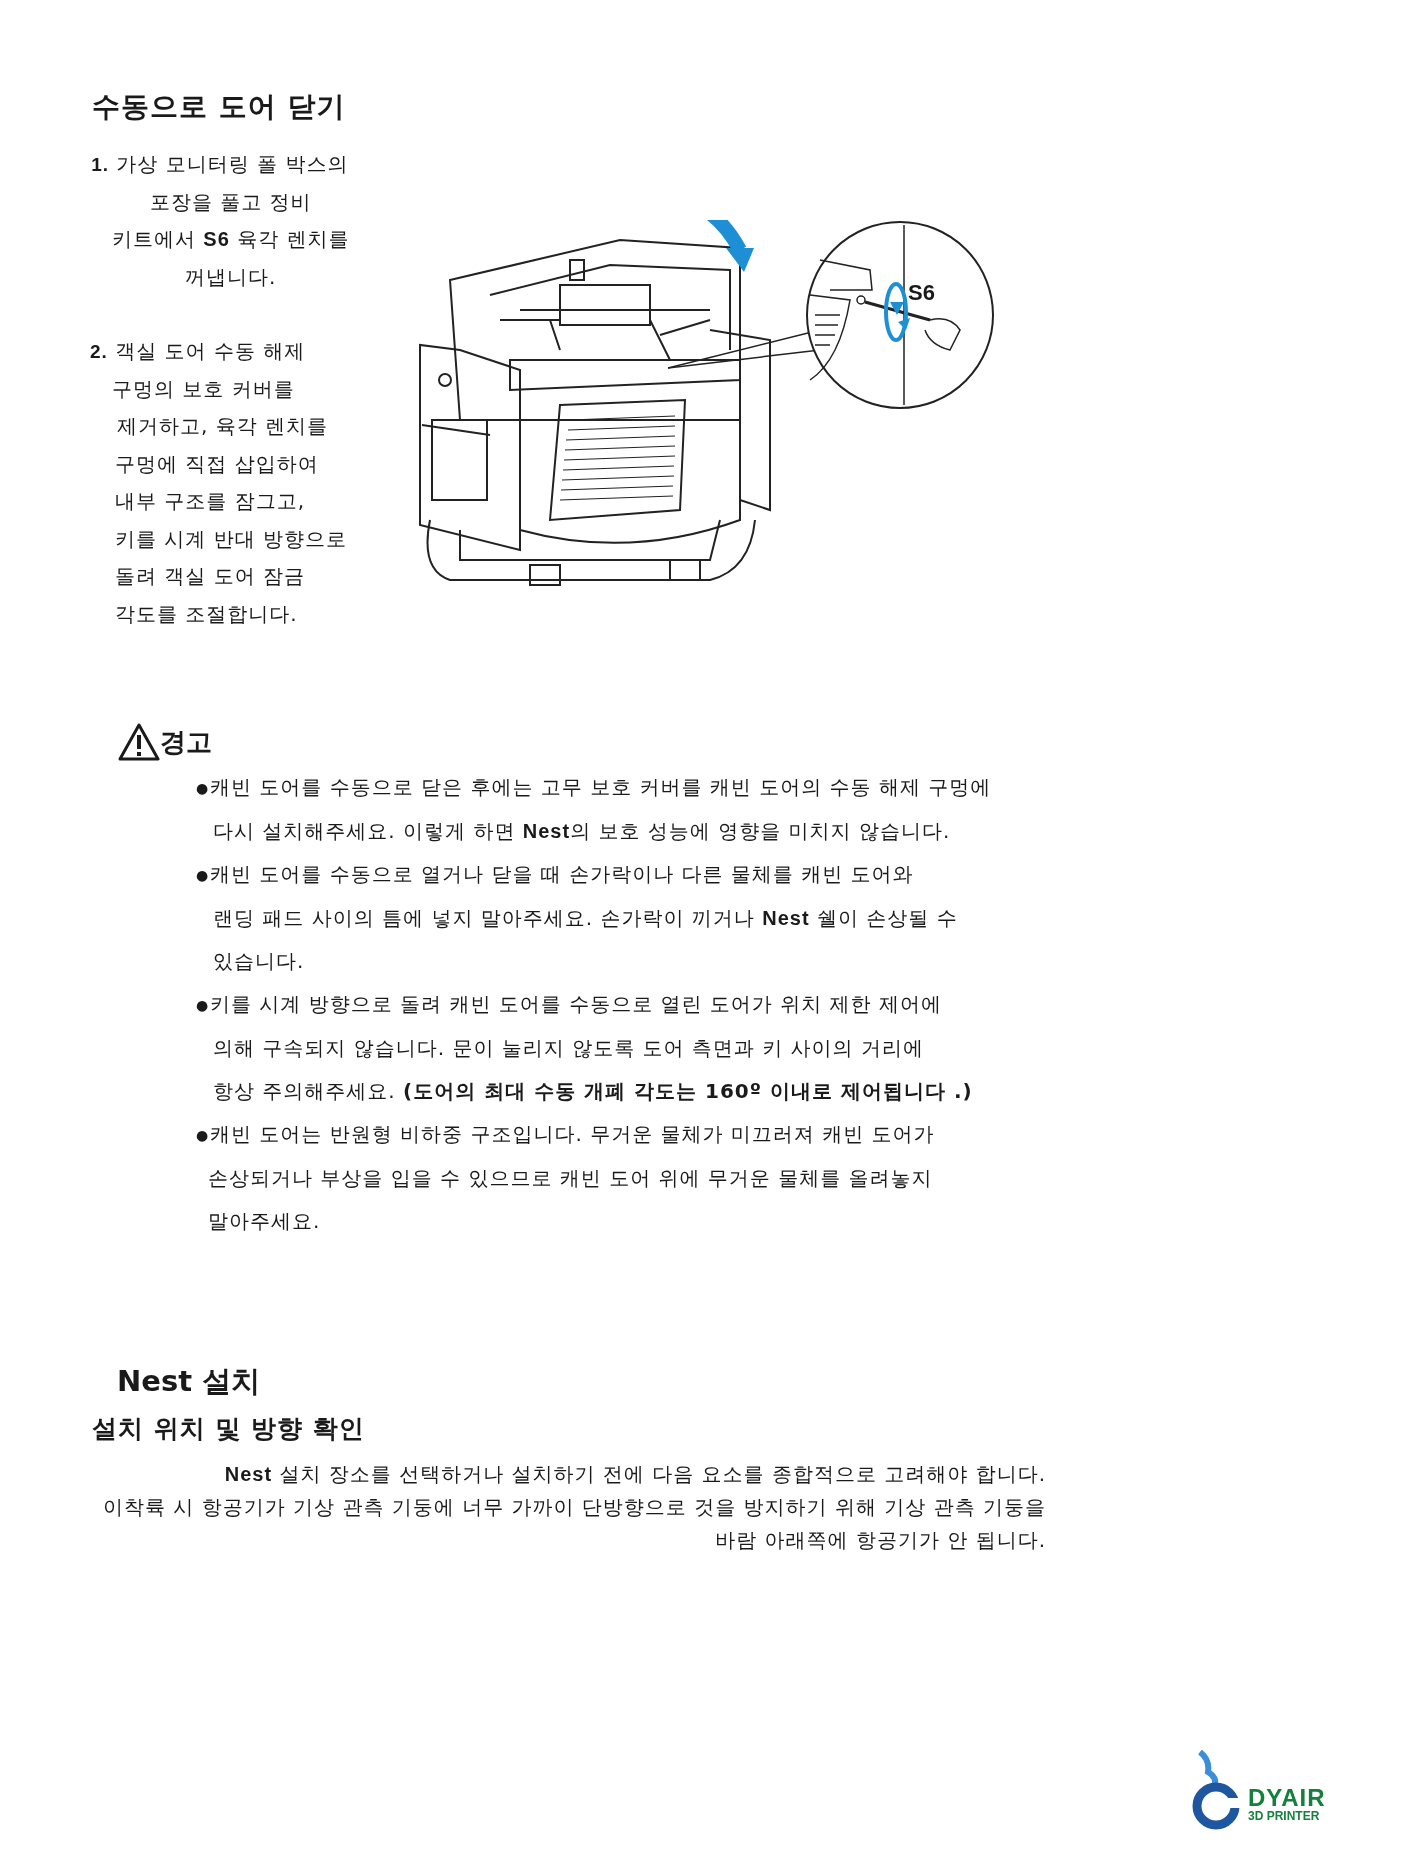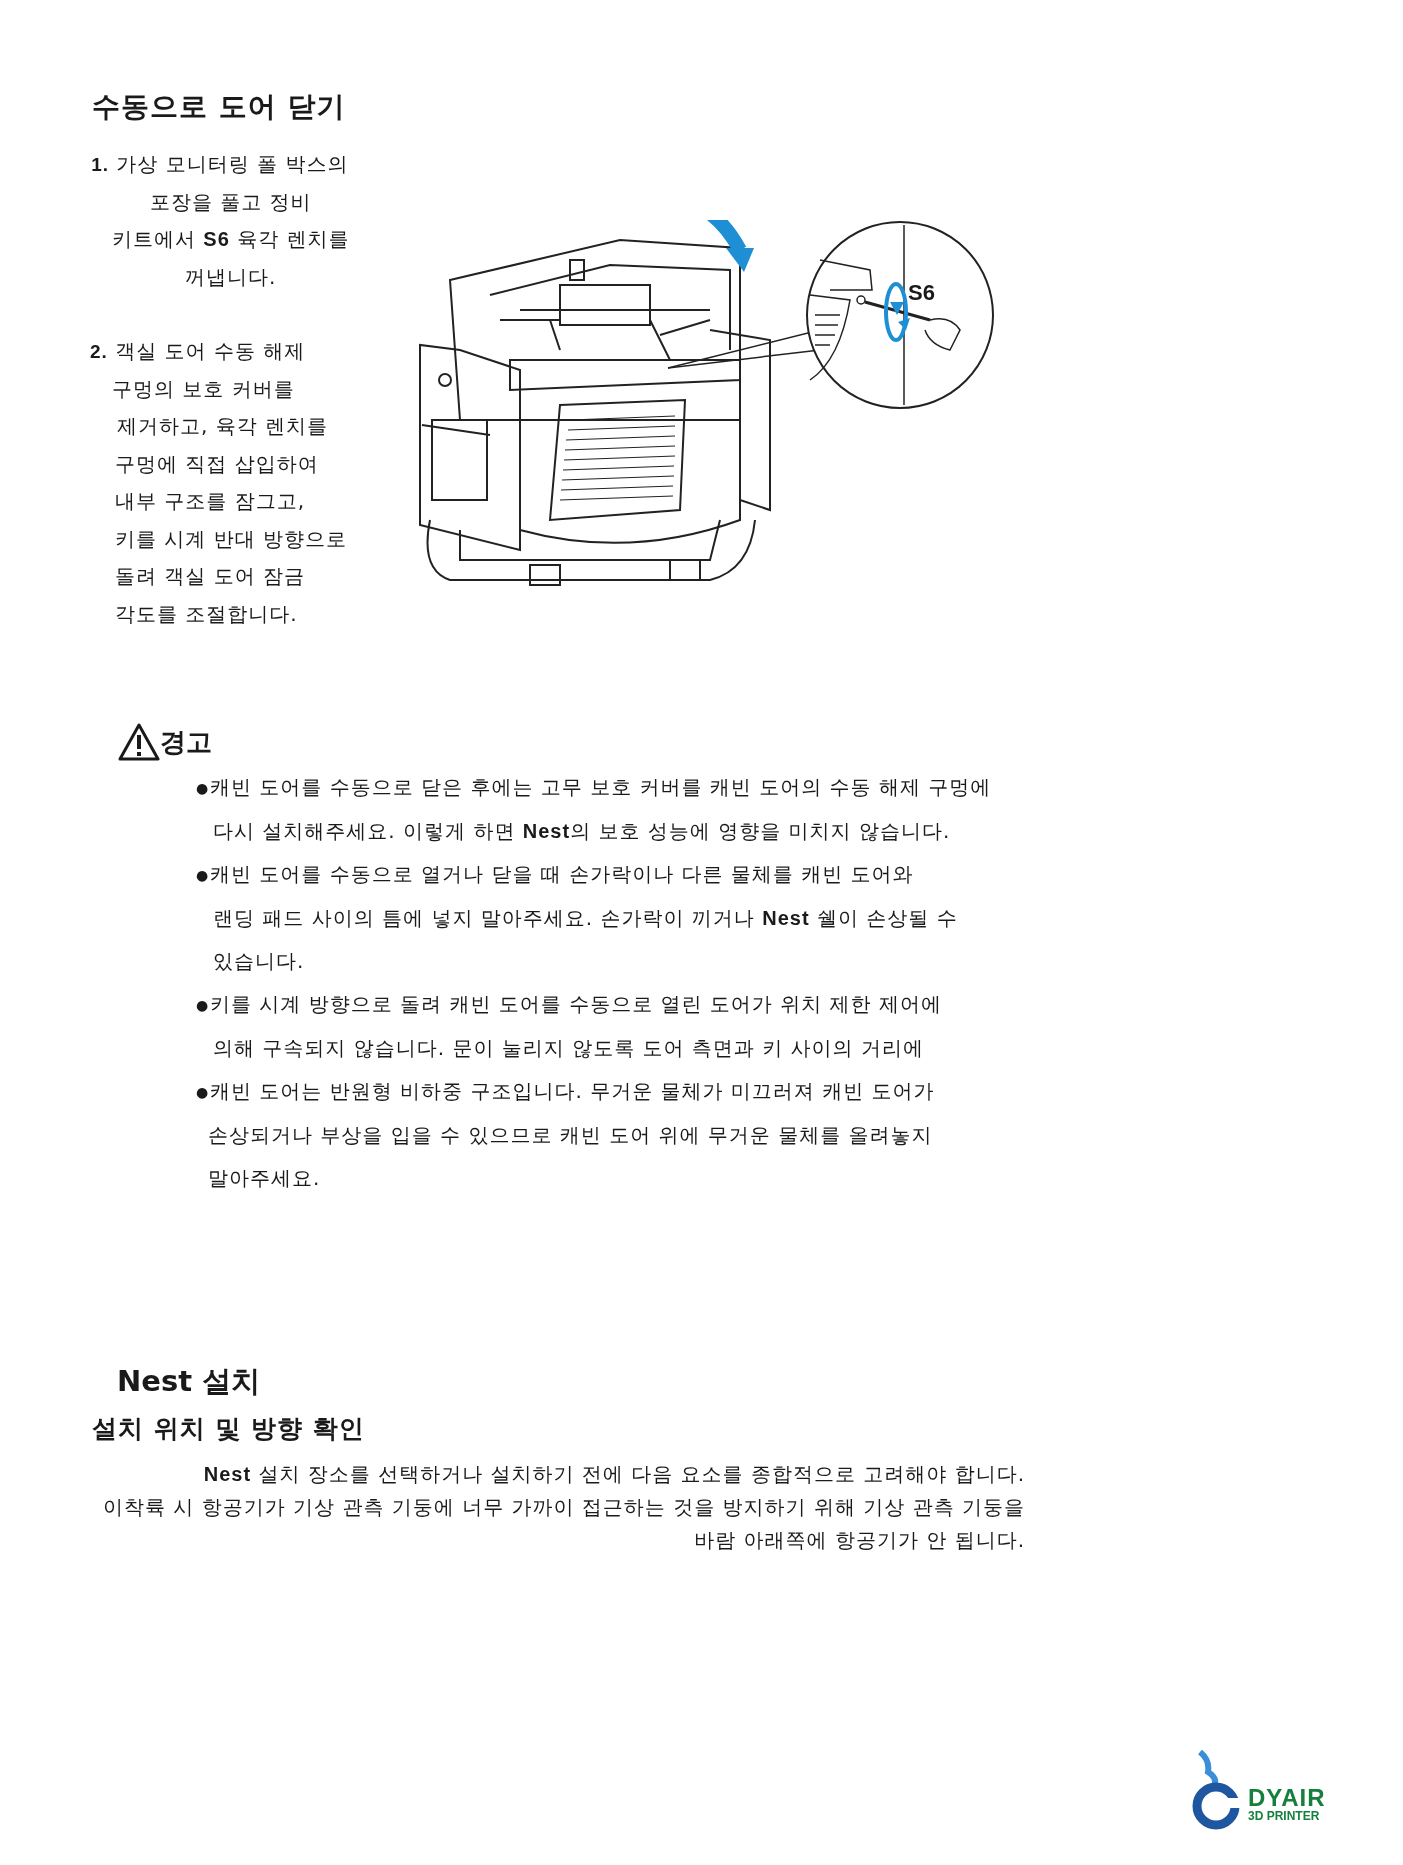--- a/index.html
+++ b/index.html
@@ -131,34 +131,35 @@
 
   <span class="line"><span class="bullet">●</span><span>캐빈 도어를 수동으로 닫은 후에는 고무 보호 커버를 캐빈 도어의 수동 해제 구멍에</span></span>
   <span class="line cont"><span>다시 설치해주세요. 이렇게 하면 </span><span class="b">Nest</span><span>의 보호 성능에 영향을 미치지 않습니다.</span></span>
 
   <span class="line"><span class="bullet">●</span><span>캐빈 도어를 수동으로 열거나 닫을 때 손가락이나 다른 물체를 캐빈 도어와</span></span>
   <span class="line cont"><span>랜딩 패드 사이의 틈에 넣지 말아주세요. 손가락이 끼거나 </span><span class="b">Nest</span><span> 쉘이 손상될 수</span></span>
   <span class="line cont">있습니다.</span>
 
   <span class="line"><span class="bullet">●</span><span>키를 시계 방향으로 돌려 캐빈 도어를 수동으로 열린 도어가 위치 제한 제어에</span></span>
   <span class="line cont">의해 구속되지 않습니다. 문이 눌리지 않도록 도어 측면과 키 사이의 거리에</span>
+  <span class="line cont"><span>항상 주의해주세요. </span><span class="b" style="font-family:'DejaVu Sans',sans-serif">(도어의 최대 수동 개폐 각도는 160º 이내로 제어됩니다 .)</span></span>
 
   <span class="line"><span class="bullet">●</span><span>캐빈 도어는 반원형 비하중 구조입니다. 무거운 물체가 미끄러져 캐빈 도어가</span></span>
   <span class="line cont" style="padding-left:12px">손상되거나 부상을 입을 수 있으므로 캐빈 도어 위에 무거운 물체를 올려놓지</span>
   <span class="line cont" style="padding-left:12px">말아주세요.</span>
 </div>
 
 <div class="abs h-sec" style="left:92px; top:1362px;">
   <span>Nest 설치</span>
 </div>
 <div class="abs h-sub" style="left:92px; top:1412px;">설치 위치 및 방향 확인</div>
 
 <div class="abs body-txt" style="left:88px; top:1458px;text-align:right;">
   <span class="line"><span class="b">Nest</span><span> 설치 장소를 선택하거나 설치하기 전에 다음 요소를 종합적으로 고려해야 합니다.</span></span>
-  <span class="line cont">이착륙 시 항공기가 기상 관측 기둥에 너무 가까이 접근하는 것을 방지하기 위해 기상 관측 기둥을</span>
+  <span class="line cont">이착륙 시 항공기가 기상 관측 기둥에 너무 가까이 단방향으로 것을 방지하기 위해 기상 관측 기둥을</span>
   <span class="line cont">바람 아래쪽에 항공기가 안 됩니다.</span>
 </div>
 
 <div class="abs" style="left:1188px; top:1750px; width:160px; height:80px;">
   <svg width="60" height="80" viewBox="0 0 60 80" style="position:absolute; left:0; top:0;">
     <path d="M12 2 Q22 10 20 22 Q30 28 26 36" stroke="#3b8fd8" stroke-width="6" fill="none"></path>
     <circle cx="28" cy="56" r="19" fill="none" stroke="#1e56a0" stroke-width="9"></circle>
     <rect x="40" y="48" width="12" height="10" fill="#fff"></rect>
   </svg>
   <div class="abs logo-text" style="left:60px; top:34px; font-size:24px; letter-spacing:1px;">DYAIR</div>

